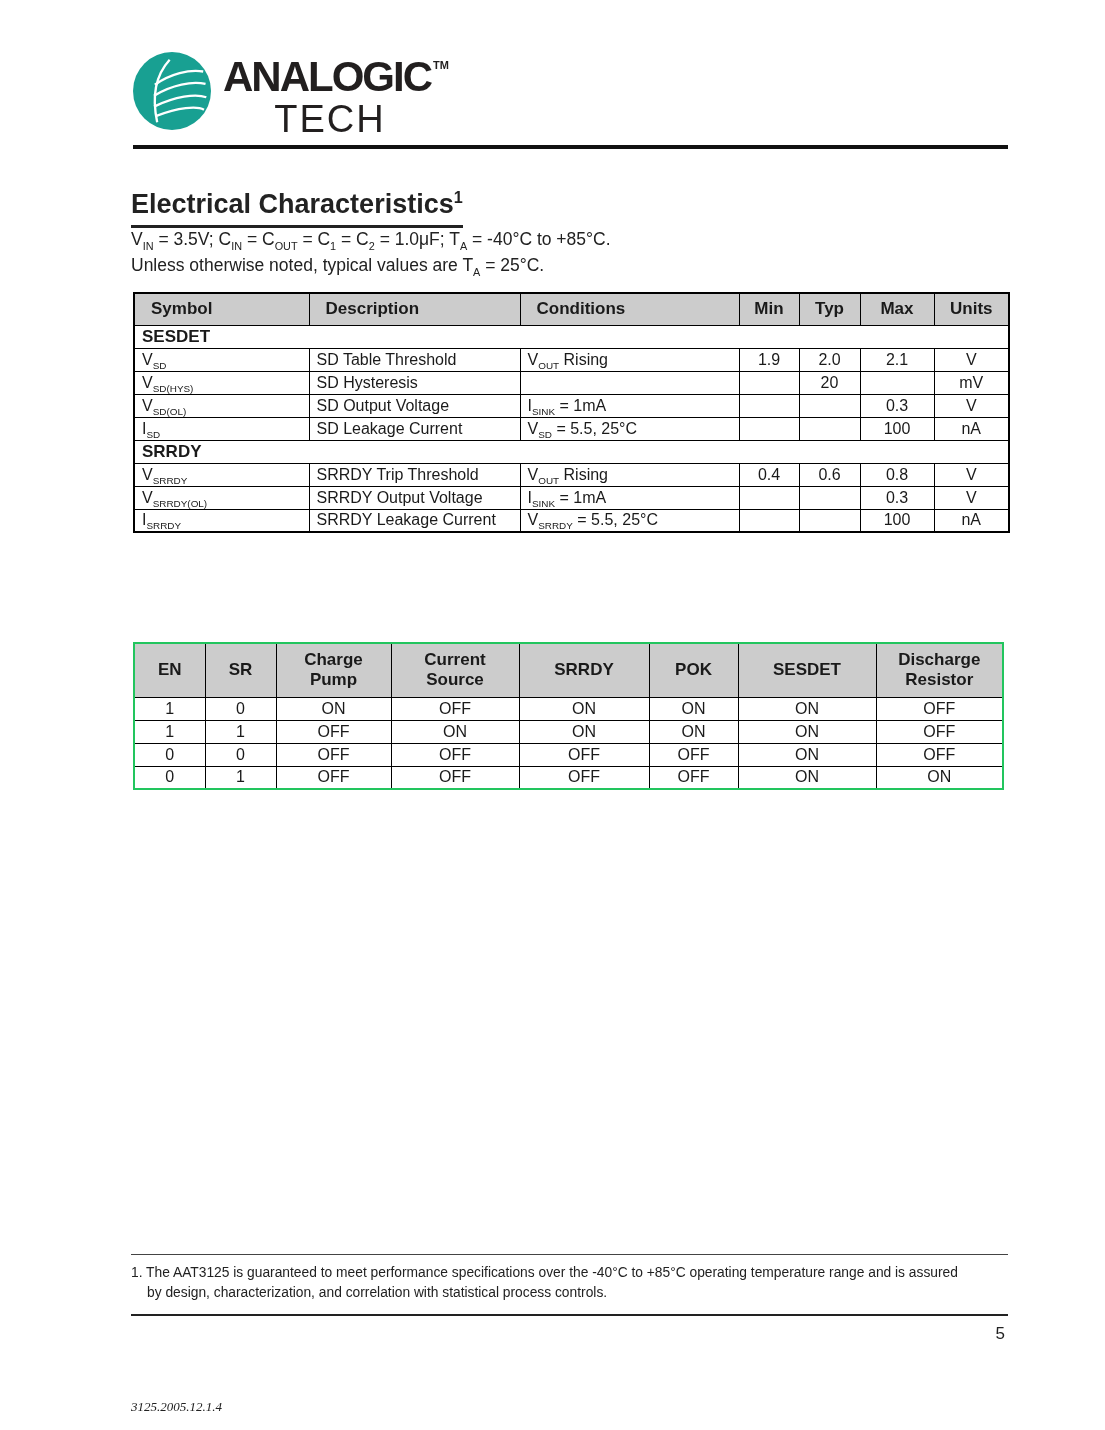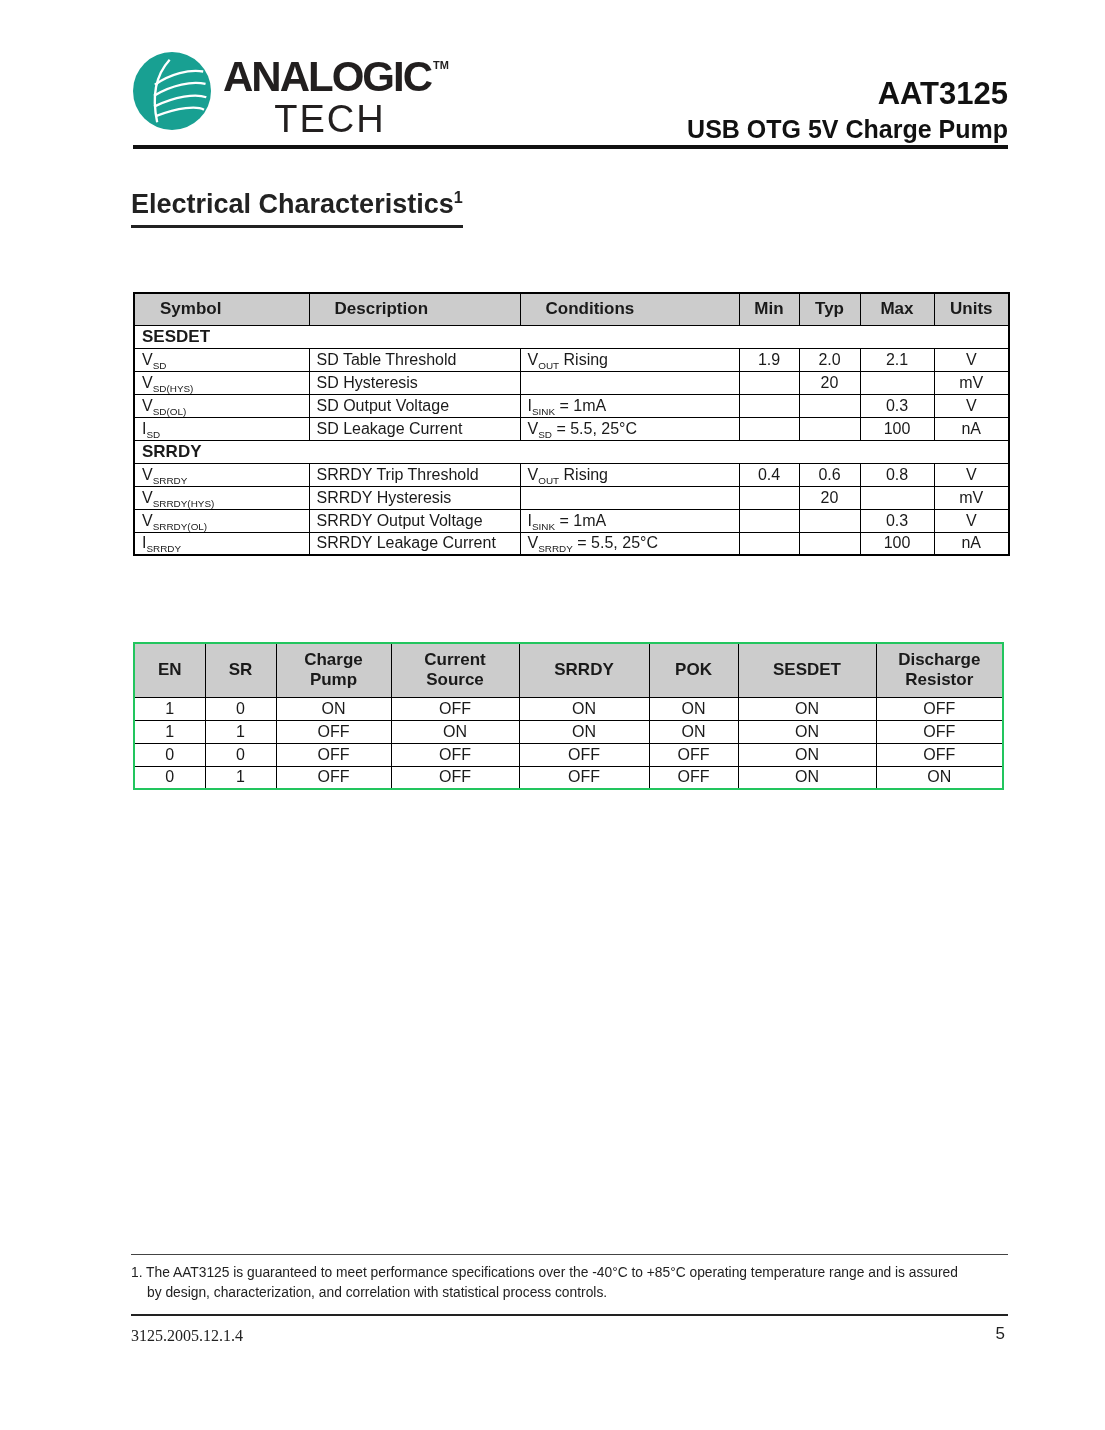--- a/index.html
+++ b/index.html
@@ -28,40 +28,40 @@
   .section-title { position:absolute; left:131px; top:189px; font-size:27px; font-weight:700; color:#222;
                    border-bottom:3px solid #222; padding-bottom:5px; }
   .conditions { position:absolute; left:131px; top:226px; font-size:17.5px; color:#222; line-height:1.5; }
 
   
   table { border-collapse:collapse; table-layout:fixed; background:#fff; }
   th, td { border:1px solid #000; font-size:16px; color:#1a1a1a; overflow:hidden; white-space:nowrap; }
   th { background:#cccccc; font-weight:700; font-size:17px; }
 
   .elec-table { position:absolute; left:133px; top:292px; width:875px; border:2px solid #000; }
-  .elec-table th { height:32px; text-align:left; padding:2px 25px; }
+  .elec-table th { height:32px; text-align:left; padding:2px 16px; }
   .elec-table th.num { text-align:center; padding:2px 2px; }
   .elec-table td { height:23px; padding:1px 7px; text-align:left; }
   .elec-table td.c-min, .elec-table td.c-typ, .elec-table td.c-max, .elec-table td.c-units { text-align:center; padding:1px 2px; }
   .elec-table td.section-cell { font-weight:700; font-size:17px; height:23px; }
 
   .states-table { position:absolute; left:133px; top:642px; width:869px; border:2px solid #22c55e; }
   .states-table th { height:54px; text-align:center; padding:2px 4px; white-space:normal; line-height:1.2; }
   .states-table td { height:23px; text-align:center; padding:1px 4px; }
 
   .table-caption { position:absolute; left:133px; top:806px; width:869px; text-align:center;
                    font-size:17.5px; font-weight:700; color:#222; }
 
   
   .footnote-rule { position:absolute; left:131px; width:877px; top:1254px; height:1px; background:#444; }
   .footnote { position:absolute; left:131px; top:1263px; width:880px; font-size:13.8px; color:#222; line-height:1.45; }
   .footnote .fn-line2 { padding-left:16px; }
   .bottom-rule { position:absolute; left:131px; width:877px; top:1314px; height:2px; background:#222; }
-  .doc-code { position:absolute; left:131px; top:1327px; font-family:"Liberation Serif", serif;
-              font-size:16px; color:#222; }
+  .doc-code { position:absolute; left:131px; top:1399px; font-family:"Liberation Serif", serif;
+              font-style:italic; font-size:13px; color:#222; }
   .page-number { position:absolute; right:100px; top:1324px; font-size:17px; color:#222; }
 </style>
 </head>
 <body>
 
 <div class="page">
 
   <div class="logo">
     <svg class="logo-mark" viewBox="0 0 100 100" aria-hidden="true">
       <circle cx="50" cy="50" r="50" fill="#18a092"></circle>
@@ -70,27 +70,27 @@
       <path d="M27 56 C 50 42, 76 37, 93 41" stroke="#ffffff" stroke-width="3" fill="none"></path>
       <path d="M27 70 C 54 57, 80 53, 94 58" stroke="#ffffff" stroke-width="3" fill="none"></path>
       <path d="M30 82 C 58 71, 82 69, 91 74" stroke="#ffffff" stroke-width="3" fill="none"></path>
     </svg>
     <div class="wordmark">
       <div class="wm-top"><span>ANALOGIC</span><span class="tm">TM</span></div>
       <div class="wm-bottom">TECH</div>
     </div>
   </div>
 
-  <div class="title-block">
-    <div class="part-number">AAT3125</div>
-    <div class="part-subtitle">USB OTG 5V Charge Pump</div>
+  <div class="header-rule"></div>
+
+  <div class="section-title">Electrical Characteristics<sup>1</sup></div>
+  <div class="conditions">
+    <div>V<sub>IN</sub> = 3.5V; C<sub>IN</sub> = C<sub>OUT</sub> = C<sub>1</sub> = C<sub>2</sub> = 1.0μF; T<sub>A</sub> = -40°C to +85°C.</div>
+    <div>Unless otherwise noted, typical values are T<sub>A</sub> = 25°C.</div>
   </div>
-  <div class="header-rule"></div>
-
-  <div class="section-title">Electrical Characteristics<sup>1</sup></div>
 
   <table class="elec-table">
     <colgroup>
       <col style="width:175px">
         <col style="width:211px">
         <col style="width:219px">
       <col style="width:60px">
         <col style="width:61px">
         <col style="width:74px">
         <col style="width:75px">
@@ -152,29 +152,20 @@
         <tr>
           <td class="c-symbol">V<sub>SRRDY</sub></td>
           <td class="c-description">SRRDY Trip Threshold</td>
           <td class="c-conditions">V<sub>OUT</sub> Rising</td>
           <td class="c-min">0.4</td>
           <td class="c-typ">0.6</td>
           <td class="c-max">0.8</td>
           <td class="c-units">V</td>
         </tr>
         <tr>
-          <td class="c-symbol">V<sub>SRRDY(HYS)</sub></td>
-          <td class="c-description">SRRDY Hysteresis</td>
-          <td class="c-conditions"></td>
-          <td class="c-min"></td>
-          <td class="c-typ">20</td>
-          <td class="c-max"></td>
-          <td class="c-units">mV</td>
-        </tr>
-        <tr>
           <td class="c-symbol">V<sub>SRRDY(OL)</sub></td>
           <td class="c-description">SRRDY Output Voltage</td>
           <td class="c-conditions">I<sub>SINK</sub> = 1mA</td>
           <td class="c-min"></td>
           <td class="c-typ"></td>
           <td class="c-max">0.3</td>
           <td class="c-units">V</td>
         </tr>
         <tr>
           <td class="c-symbol">I<sub>SRRDY</sub></td>

